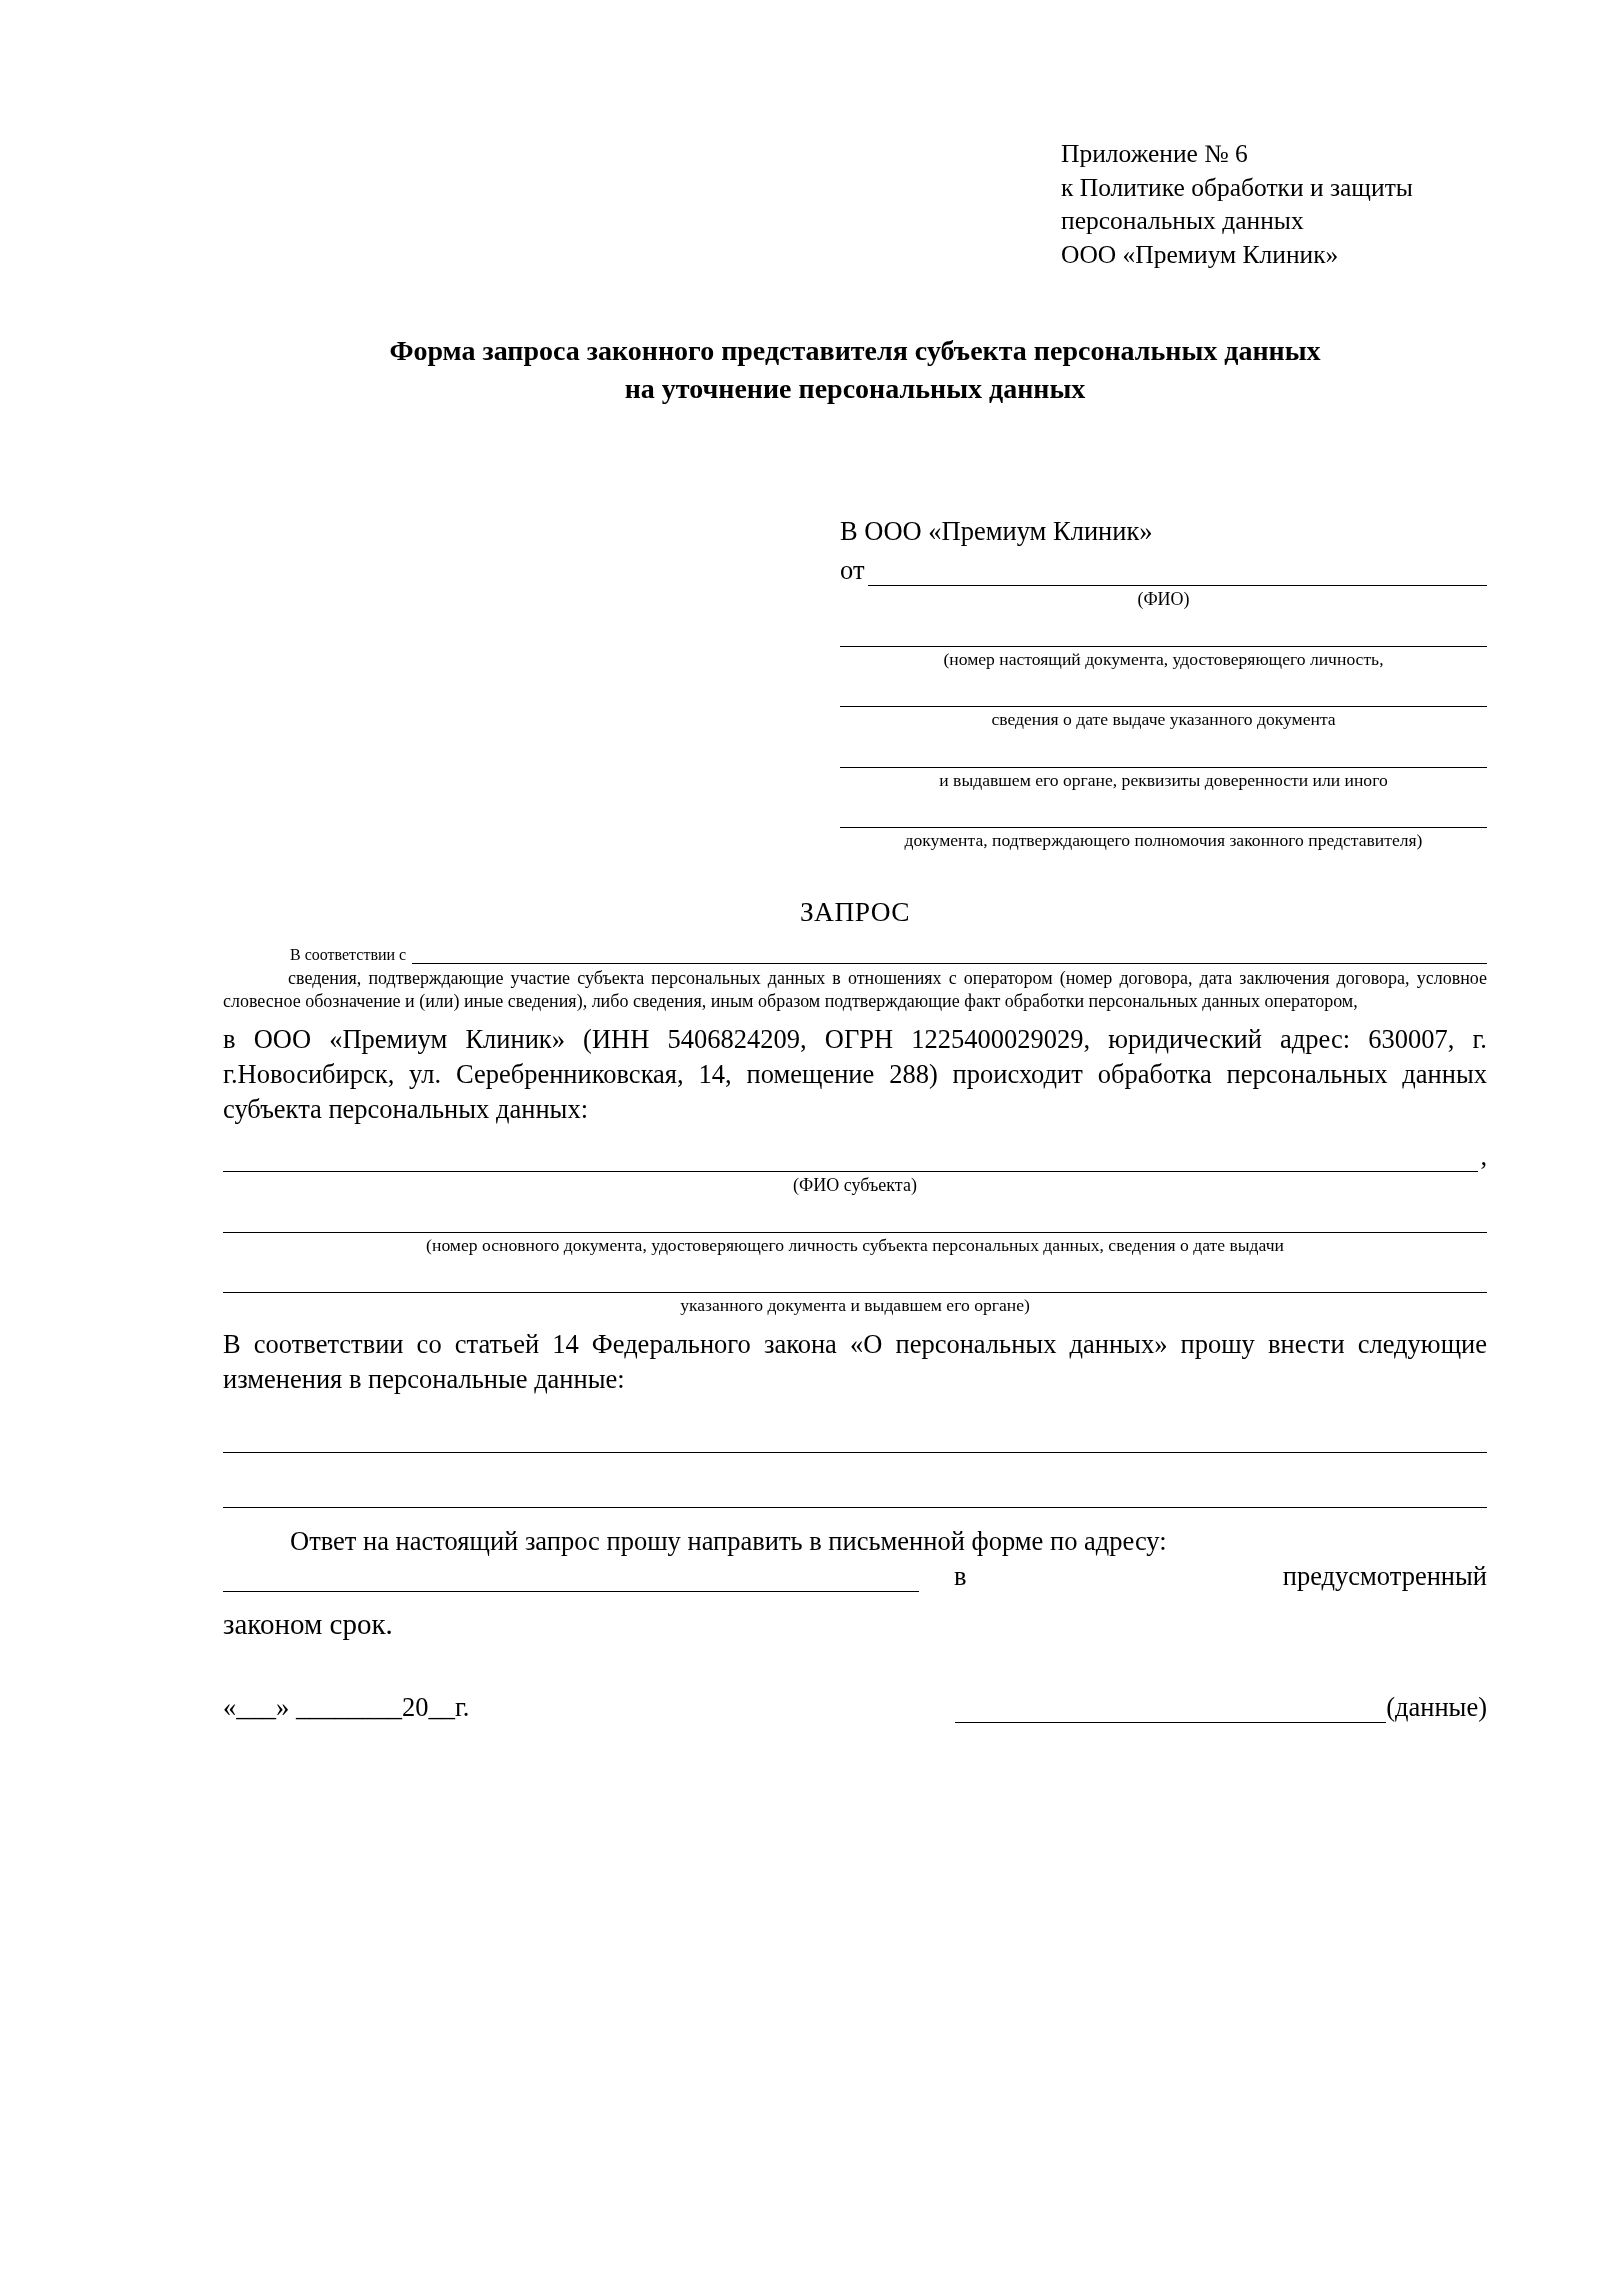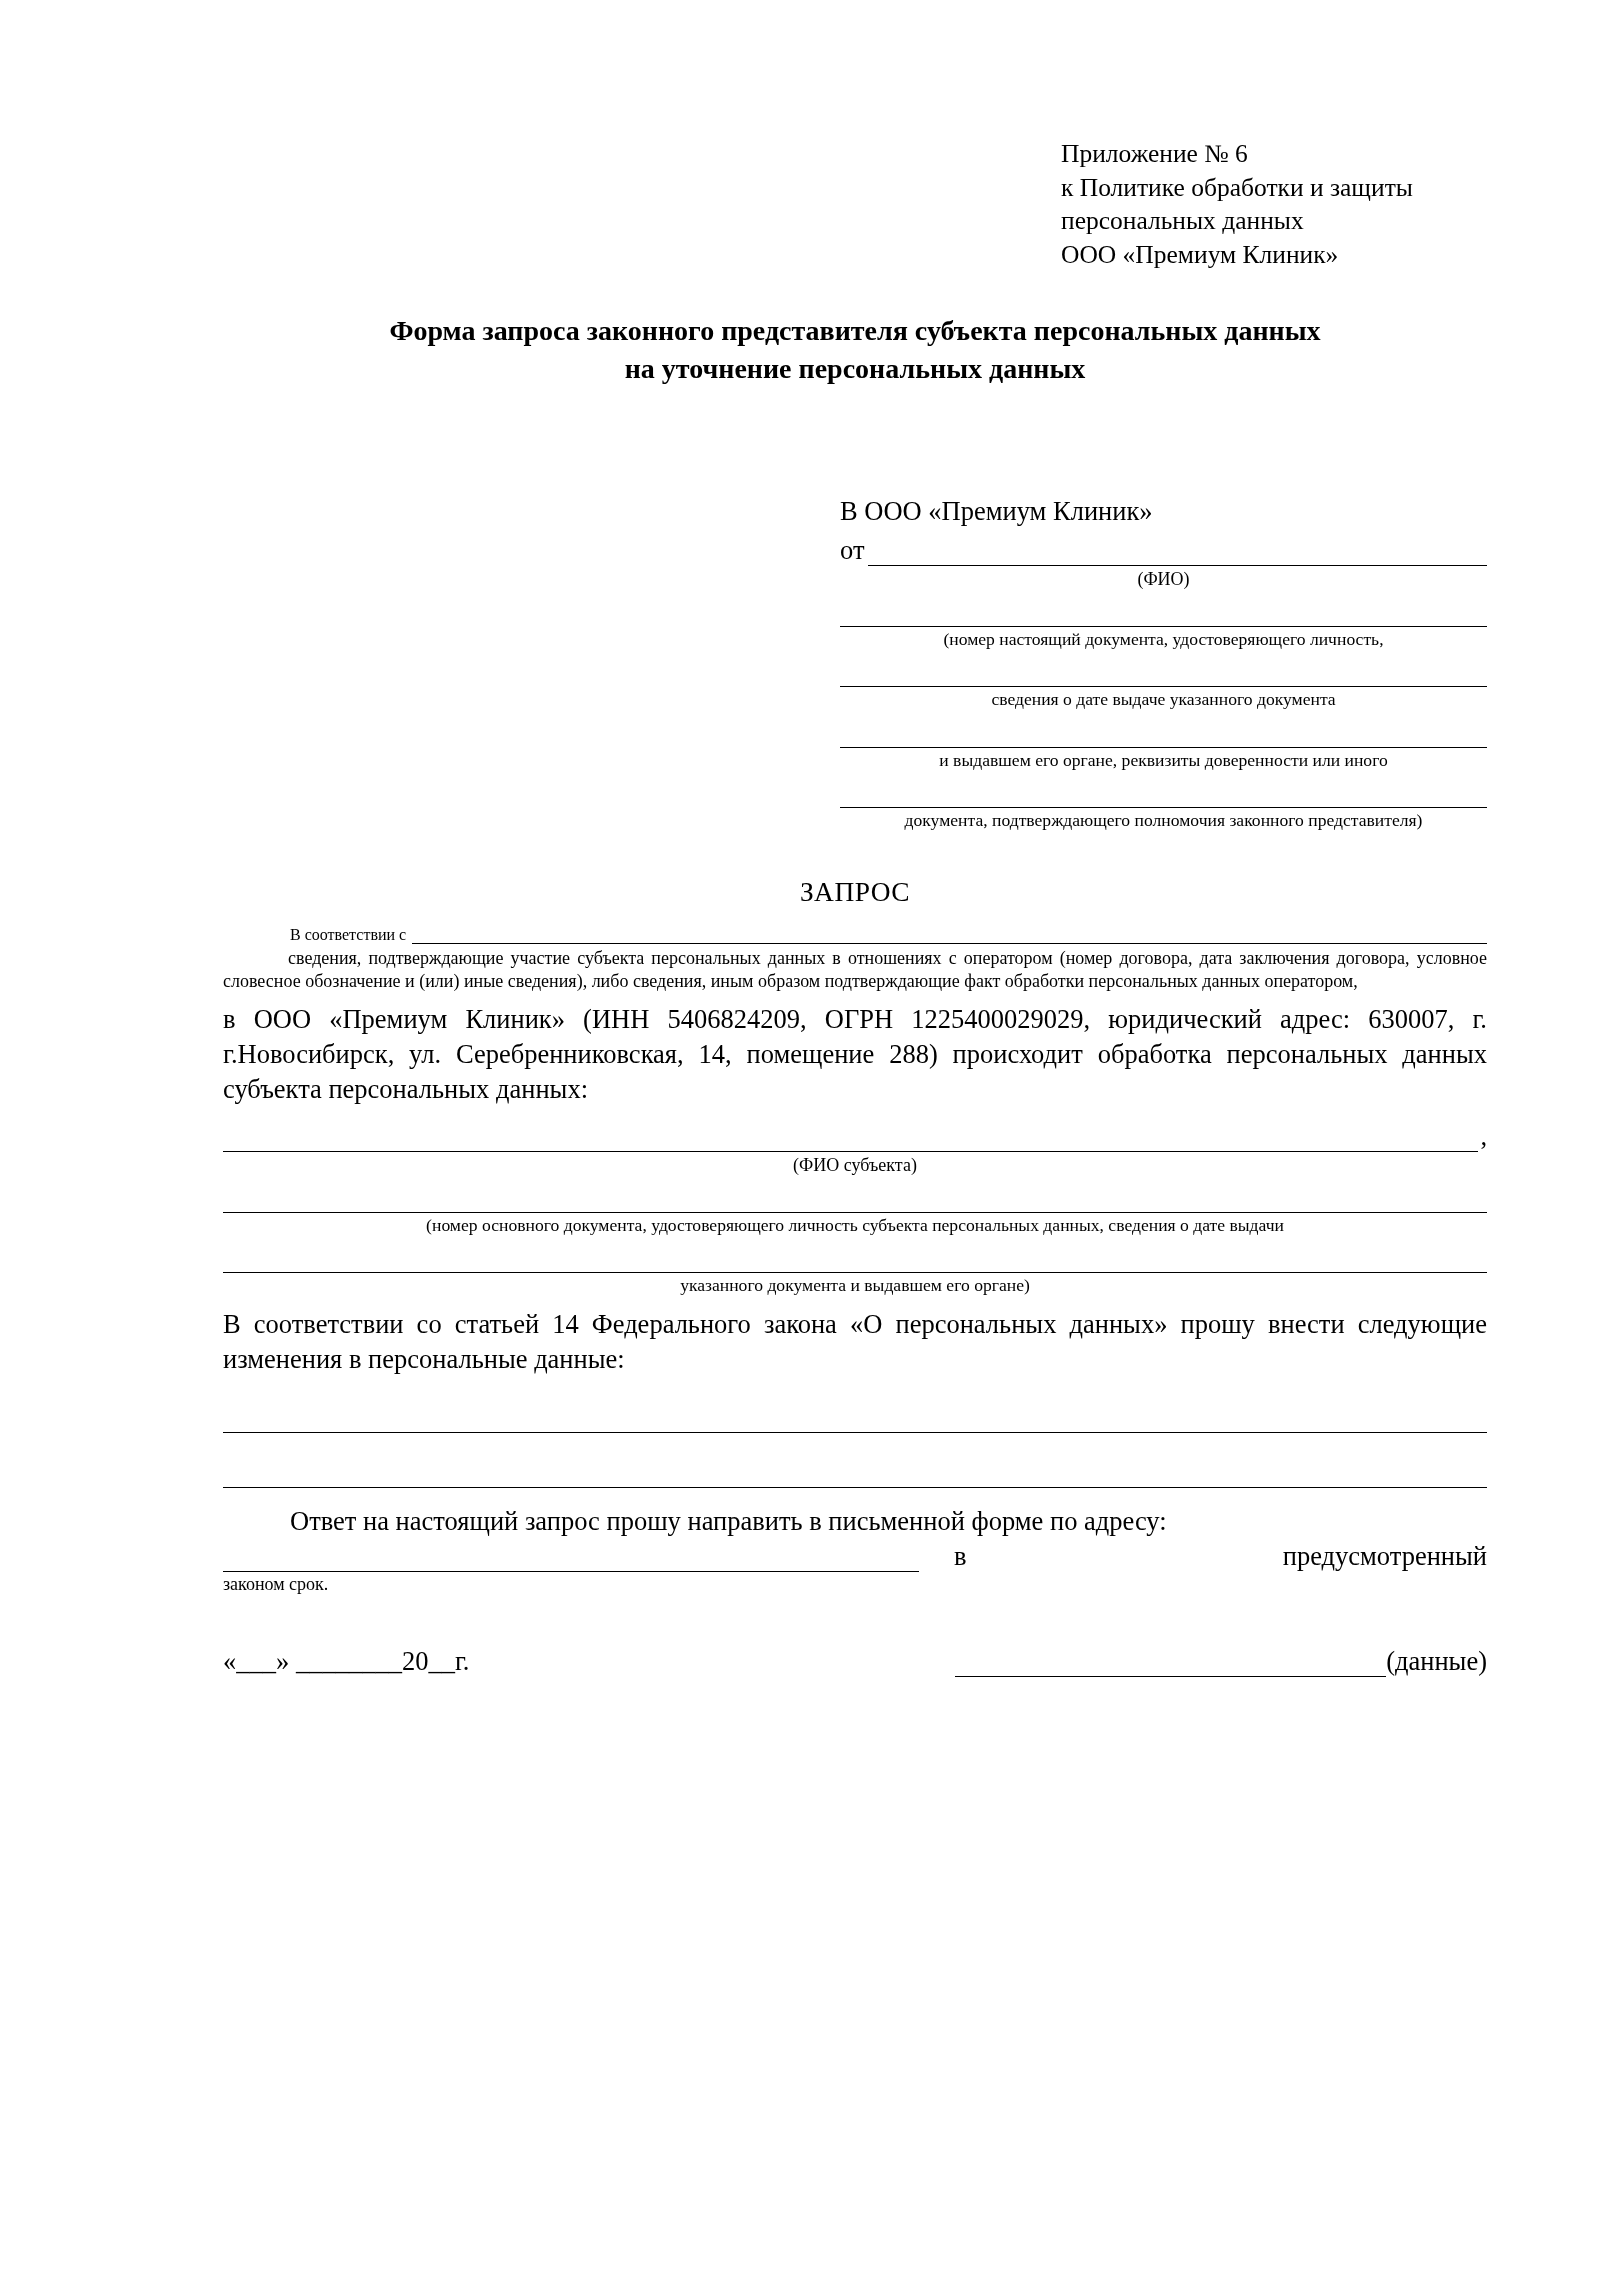--- a/index.html
+++ b/index.html
@@ -33,21 +33,21 @@
     margin-left: 838px;
     font-size: 25.5px;
     line-height: 1.32;
   }
   .header-block div {
     white-space: nowrap;
   }
 
   
   .doc-title {
-    margin-top: 40px;
+    margin-top: 60px;
     text-align: center;
     font-weight: bold;
     font-size: 28px;
     line-height: 1.37;
   }
   .doc-title .line2 {
     display: block;
     font-family: Liberation Serif, serif;
   }
 
@@ -165,22 +165,22 @@
   .answer-row .w1 {
     padding-left: 35px;
     padding-right: 0;
     white-space: nowrap;
   }
   .answer-row .w2 {
     margin-left: auto;
     white-space: nowrap;
   }
   .answer-tail {
-    font-size: 18px;
-    margin-top: 2px;
+    font-size: 29px;
+    margin-top: 16px;
   }
 
   .sign-row {
     display: flex;
     align-items: flex-end;
     margin-top: 51px;
     font-size: 26.5px;
   }
   .sign-row .date-part {
     white-space: nowrap;

